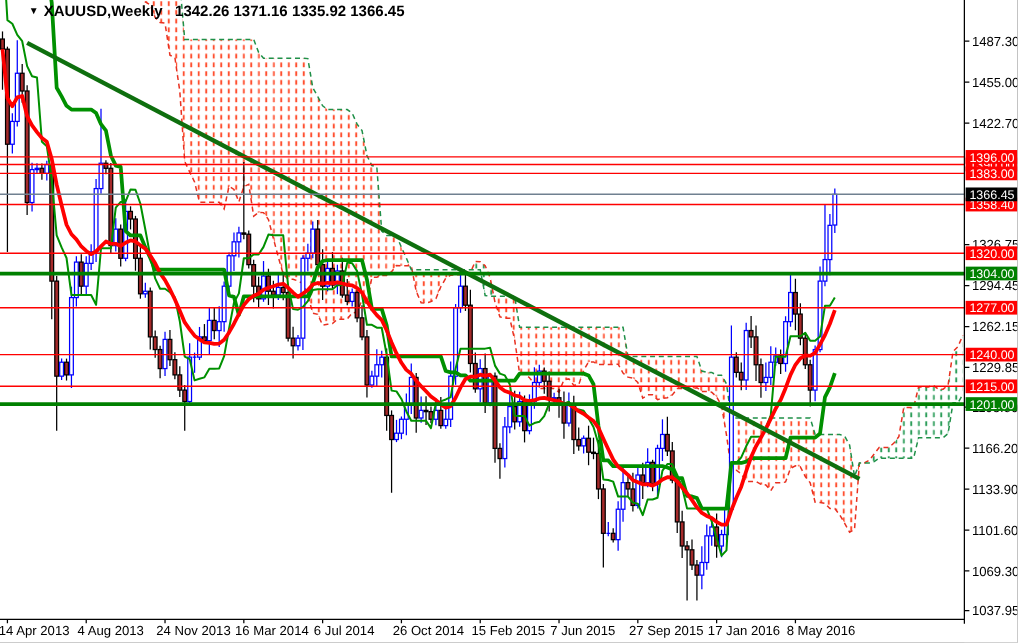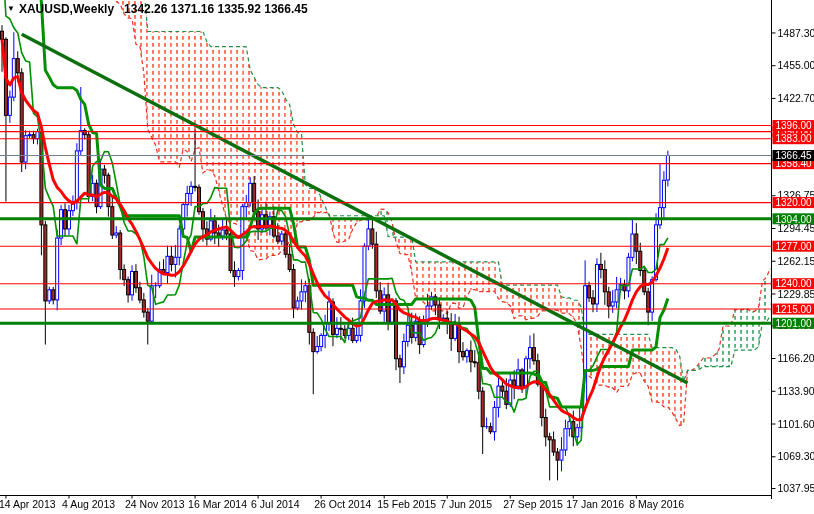--- a/index.html
+++ b/index.html
@@ -1,19 +1,19 @@
 <!DOCTYPE html>
 <html><head>
 <meta charset="utf-8">
 <style>
   html,body{margin:0;padding:0;background:#888;}
   #app{position:relative;width:814px;height:514px;background:#fff;overflow:hidden;
        font-family:"Liberation Sans",sans-serif;}
   #chart{position:absolute;left:0;top:0;}
-  #title{position:absolute;left:7px;top:2px;font-size:12px;font-weight:700;color:#000;
+  #title{position:absolute;left:23px;top:2px;font-size:12px;font-weight:700;color:#000;
          white-space:nowrap;pointer-events:none;}
   #title .mk{font-size:8px;vertical-align:2px;margin-right:4px;}
   #title .sym{margin-right:10px;}
   svg text{font-family:"Liberation Sans",sans-serif;}
   .tick{font-size:10.5px;fill:#000;}
   .boxlbl{font-size:10px;fill:#fff;}
   .date{font-size:10.5px;fill:#000;}
 </style>
 </head>
 <body>

